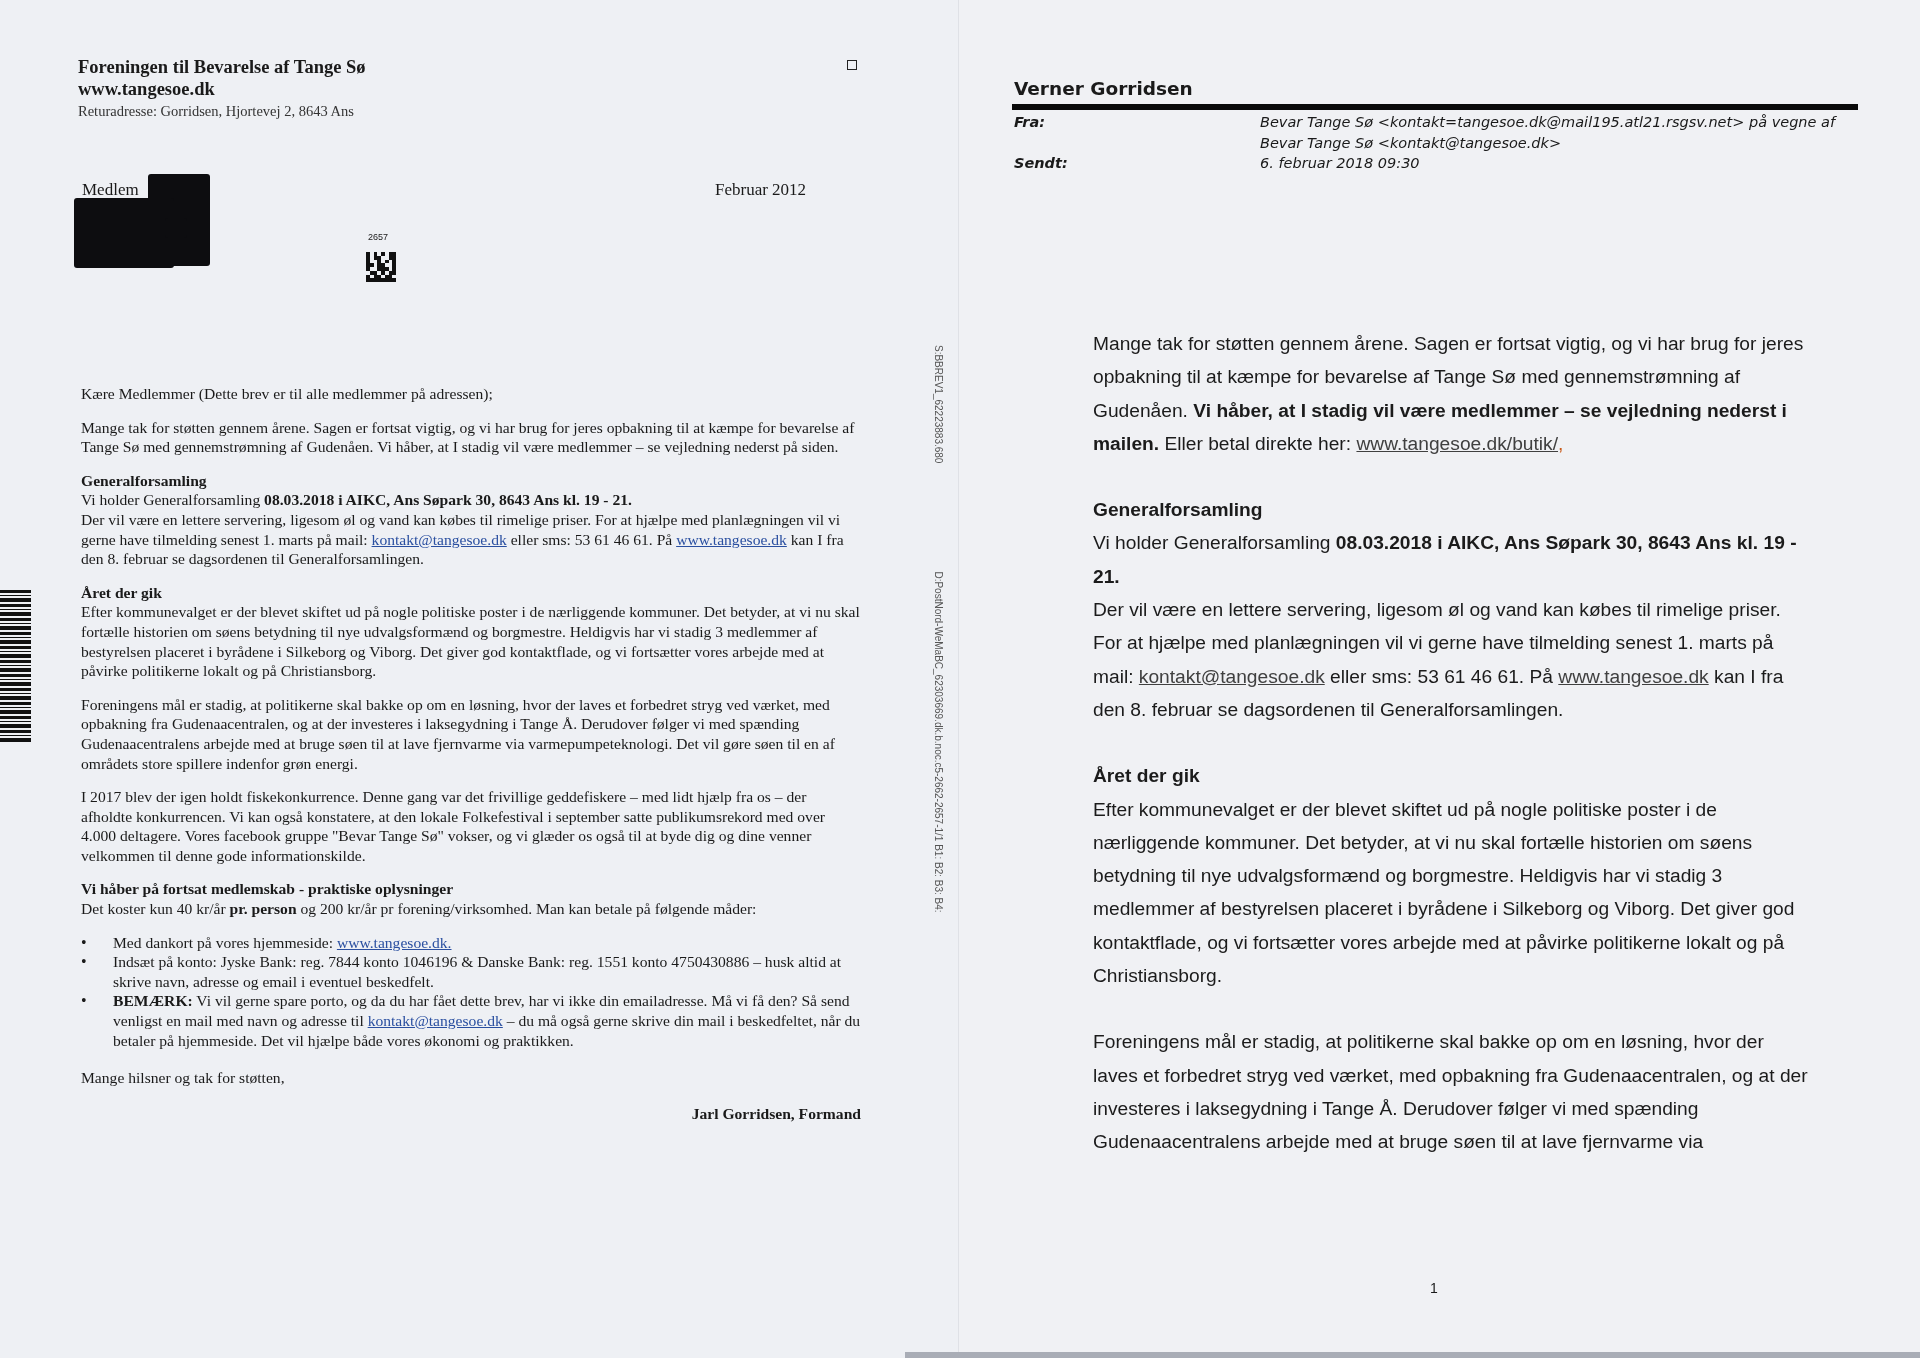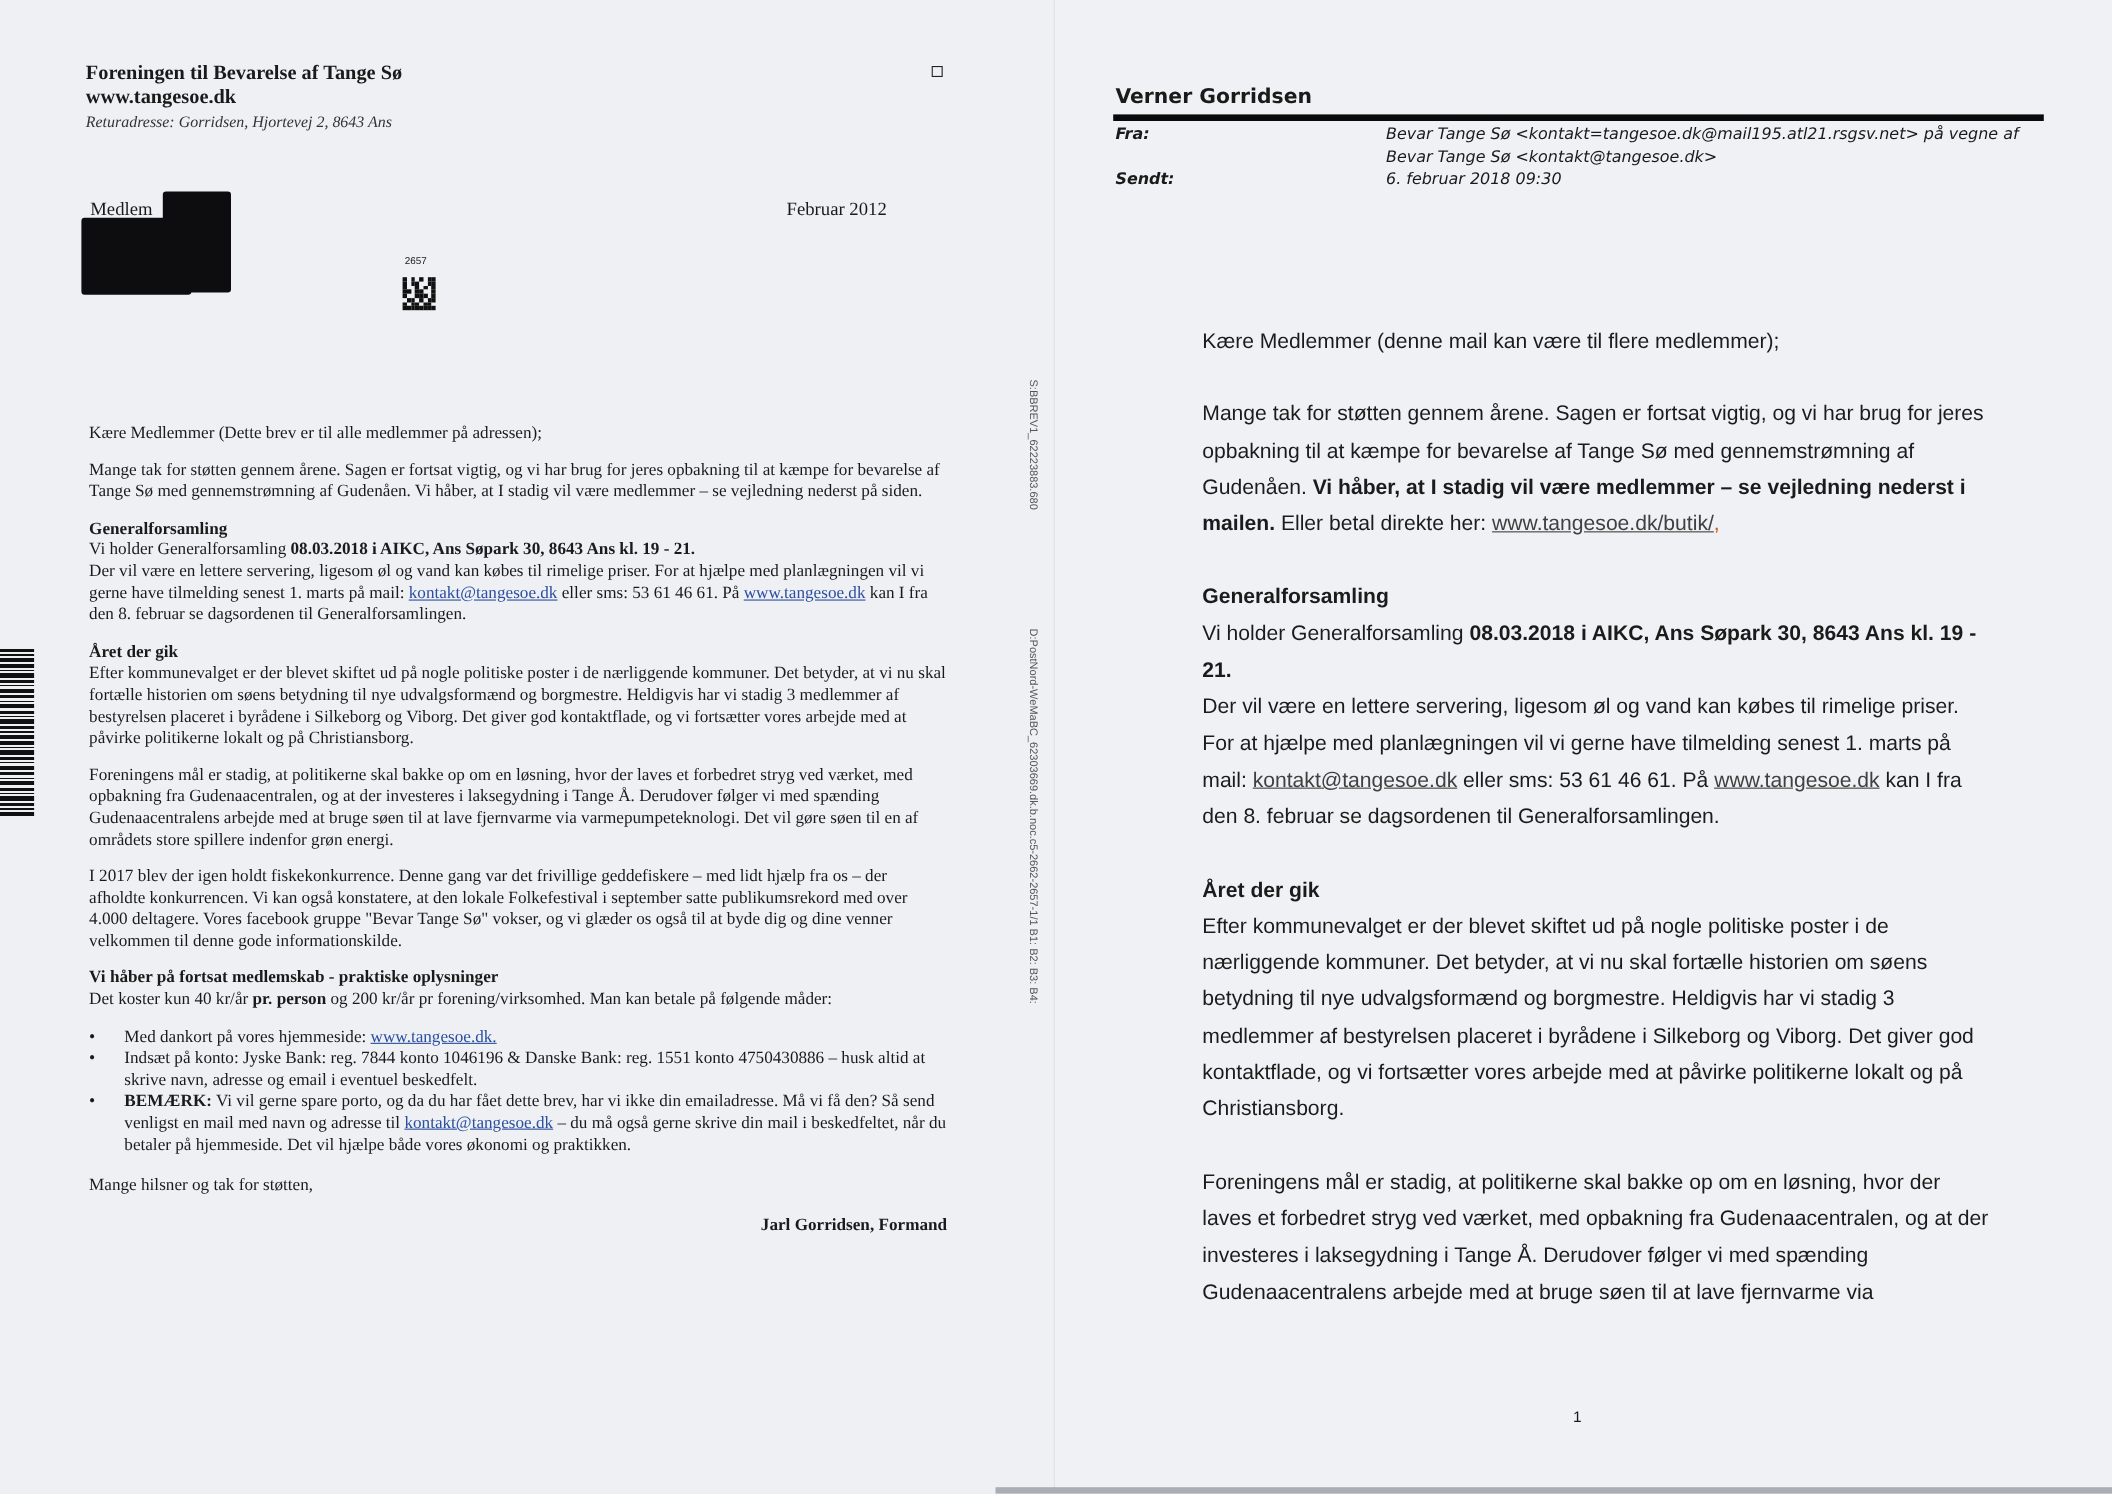--- a/index.html
+++ b/index.html
@@ -9,21 +9,21 @@
     font-family:"Liberation Serif", serif; color:#1a1a1a;
   }
   .page-left { position:absolute; left:0; top:0; width:958px; height:1358px; background:#eef0f4; }
   .page-right { position:absolute; left:958px; top:0; width:962px; height:1358px; background:#f0f1f4; }
   .bottom-shadow { position:absolute; left:905px; top:1352px; width:1015px; height:6px; background:#a9adb6; }
   .fold { position:absolute; left:958px; top:0; width:1px; height:1358px; background:#dfe1e6; }
 
   
   .org { position:absolute; left:78px; top:56px; font-size:18.5px; line-height:22px; }
   .org .name, .org .web { font-weight:bold; }
-  .org .ret { font-style:italic; font-size:14.5px; color:#333; }
+  .org .ret { font-size:14.5px; color:#333; }
   .corner-mark { position:absolute; left:847px; top:60px; width:8px; height:8px; border:1.5px solid #222; }
   .recipient-label { position:absolute; left:82px; top:180px; font-size:17px; z-index:2; }
   .redaction { position:absolute; background:#0d0d10; border-radius:3px; }
   .date { position:absolute; left:715px; top:180px; font-size:17px; }
   .code-num { position:absolute; left:368px; top:232px; font-size:9px; font-family:"Liberation Sans", sans-serif; }
   .qr { position:absolute; left:366px; top:252px; width:30px; height:30px; display:grid; grid-template-columns:repeat(8,1fr); }
   .qr span { display:block; }
   .letter-body { position:absolute; left:81px; top:384px; width:780px; font-size:15.6px; line-height:19.6px; }
   .letter-body p { margin:0 0 14px 0; }
   .letter-body h4 { margin:0; font-size:15.6px; font-weight:bold; }
@@ -188,21 +188,20 @@
     <span class="lbl">Fra:</span>
     <span class="val">Bevar Tange Sø &lt;kontakt=tangesoe.dk@mail195.atl21.rsgsv.net&gt; på vegne af Bevar Tange Sø &lt;kontakt@tangesoe.dk&gt;</span>
   </div>
   <div class="row">
     <span class="lbl">Sendt:</span>
     <span class="val">6. februar 2018 09:30</span>
   </div>
 </div>
 
 <div class="mail-body">
-  <p>Kære Medlemmer (denne mail kan være til flere medlemmer);</p>
   <div class="gap"></div>
   <p>
     <span>Mange tak for støtten gennem årene. Sagen er fortsat vigtig, og vi har brug for jeres opbakning til at kæmpe for bevarelse af Tange Sø med gennemstrømning af Gudenåen. </span><b>Vi håber, at I stadig vil være medlemmer – se vejledning nederst i mailen.</b><span> Eller betal direkte her: </span><a>www.tangesoe.dk/butik/</a><span class="comma">,</span>
   </p>
   <div class="gap"></div>
   <p><b>Generalforsamling</b></p>
   <p>
     <span>Vi holder Generalforsamling </span><b>08.03.2018 i AIKC, Ans Søpark 30, 8643 Ans kl. 19 - 21.</b><br>
     <span>Der vil være en lettere servering, ligesom øl og vand kan købes til rimelige priser. For at hjælpe med planlægningen vil vi gerne have tilmelding senest 1. marts på mail: </span><a>kontakt@tangesoe.dk</a><span> eller sms: 53 61 46 61. På </span><a>www.tangesoe.dk</a><span> kan I fra den 8. februar se dagsordenen til Generalforsamlingen.</span>
   </p>

